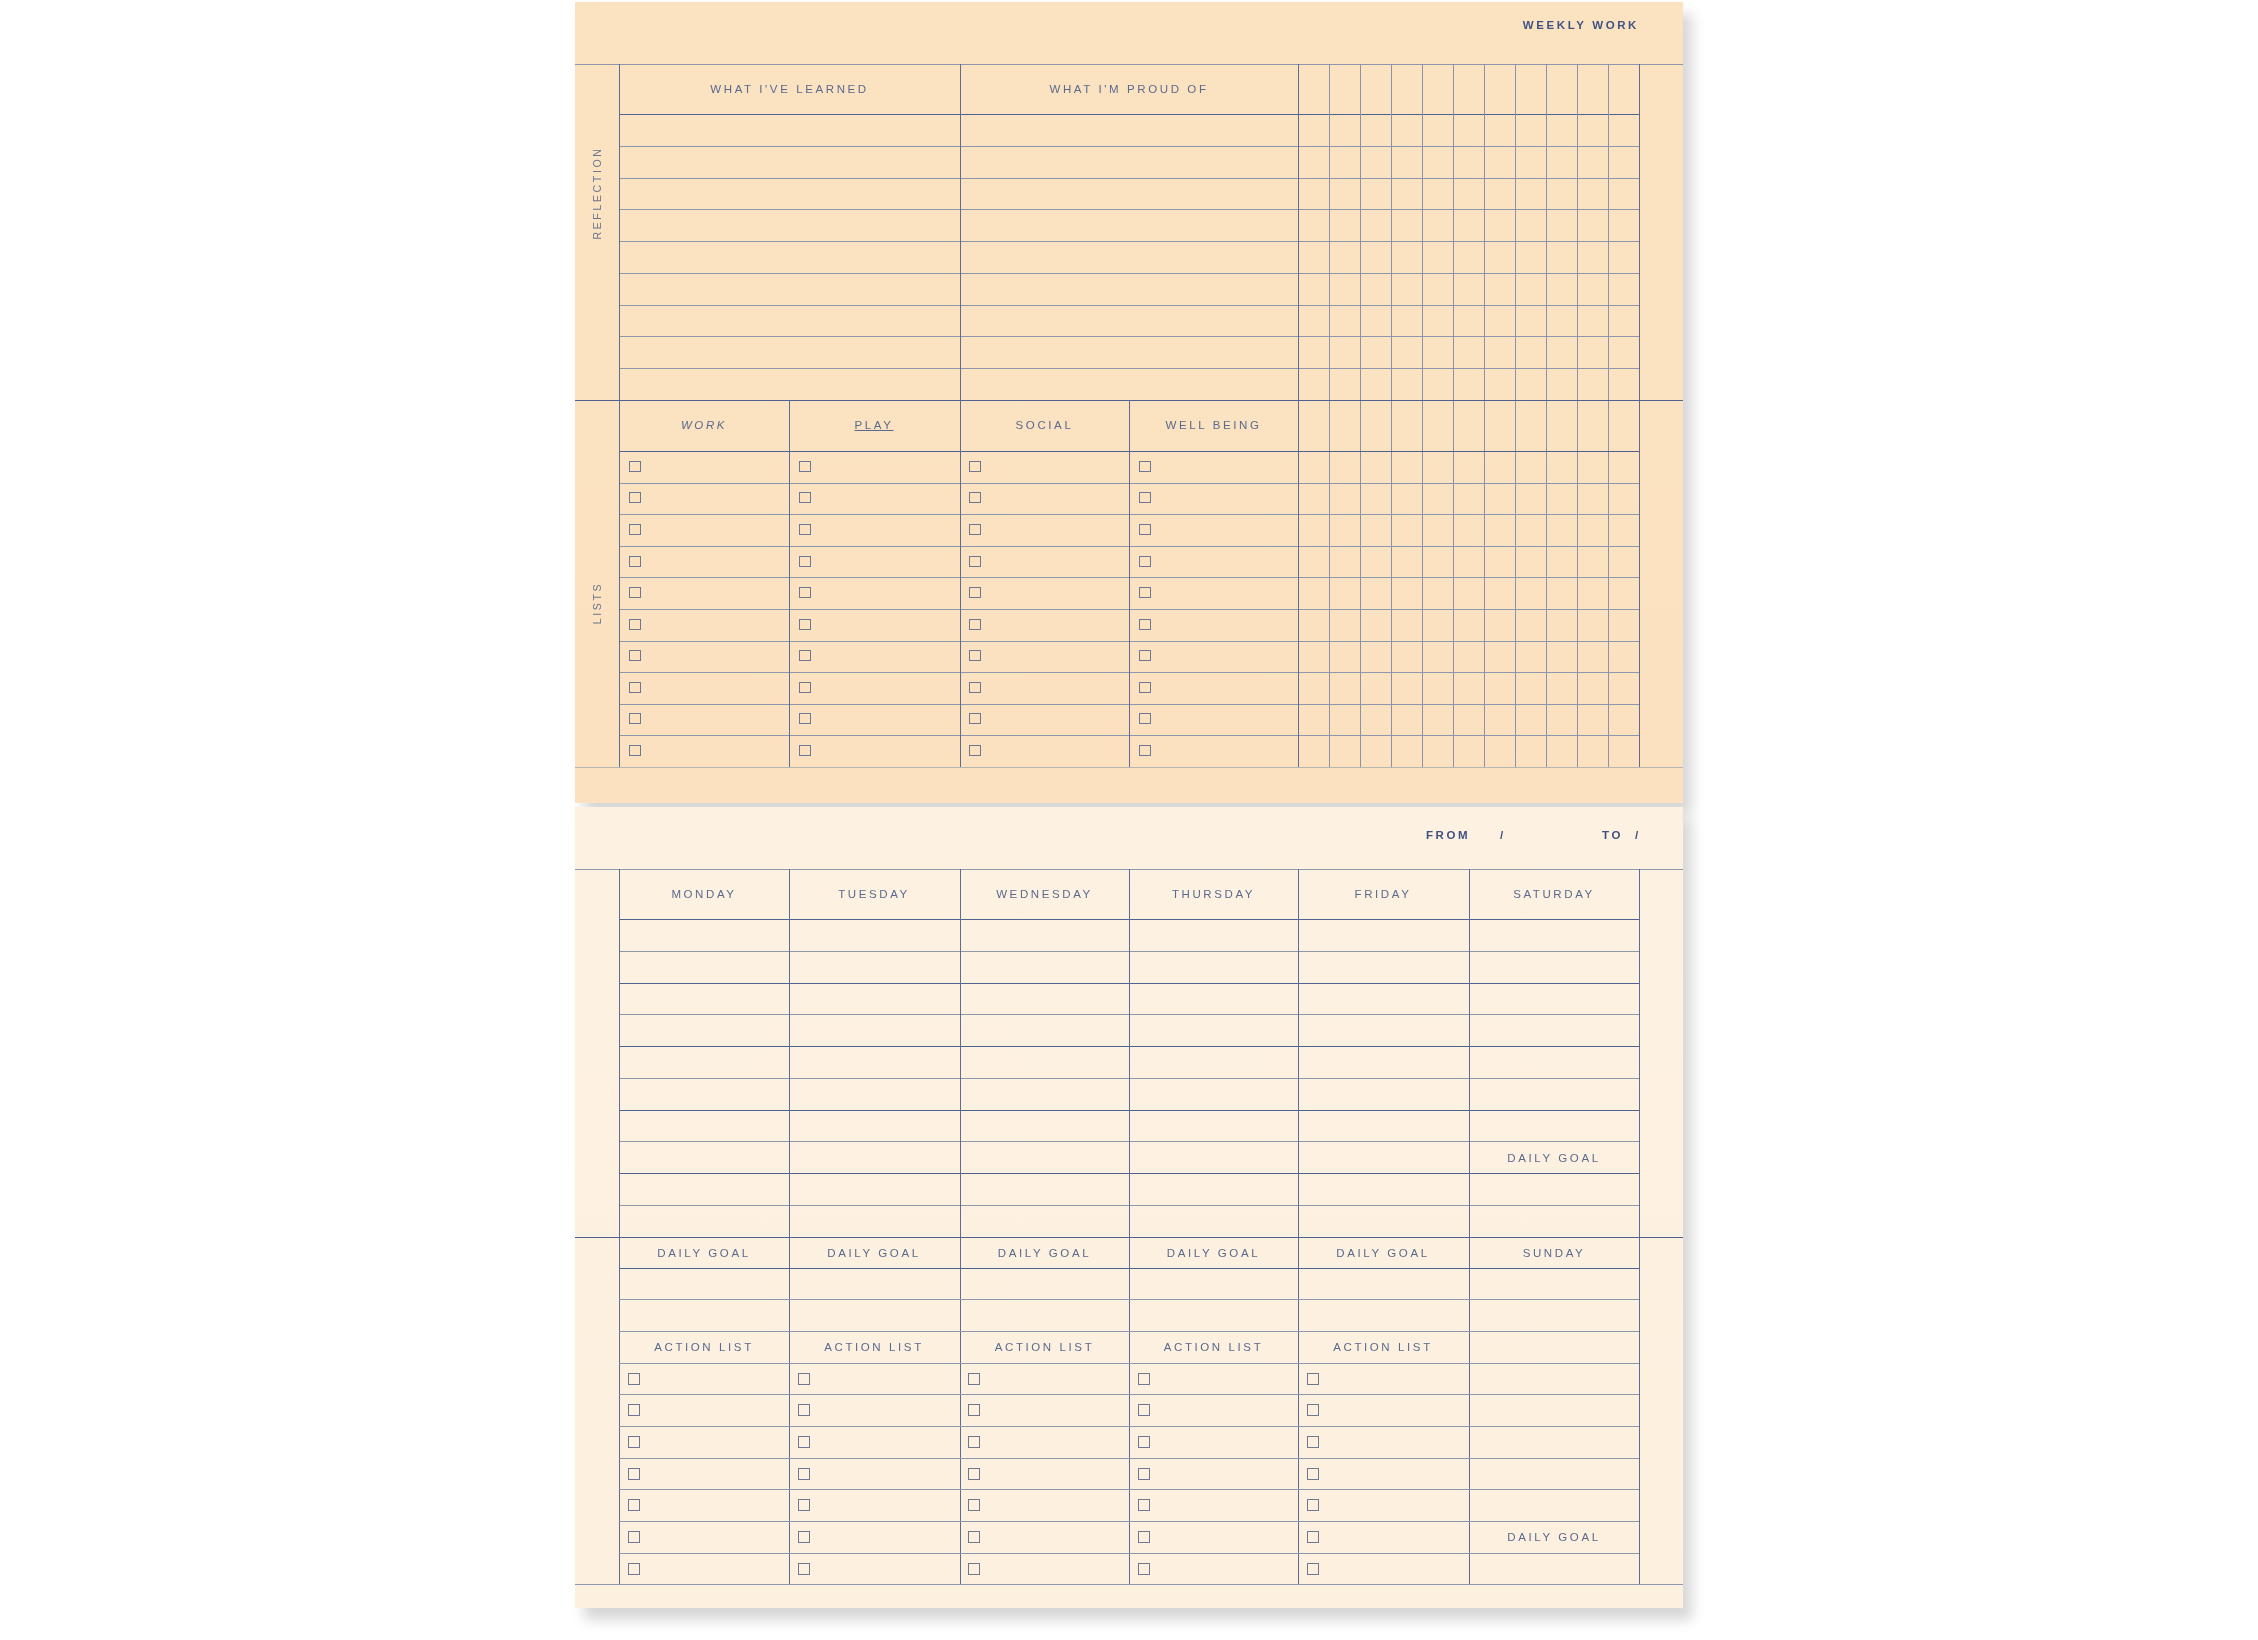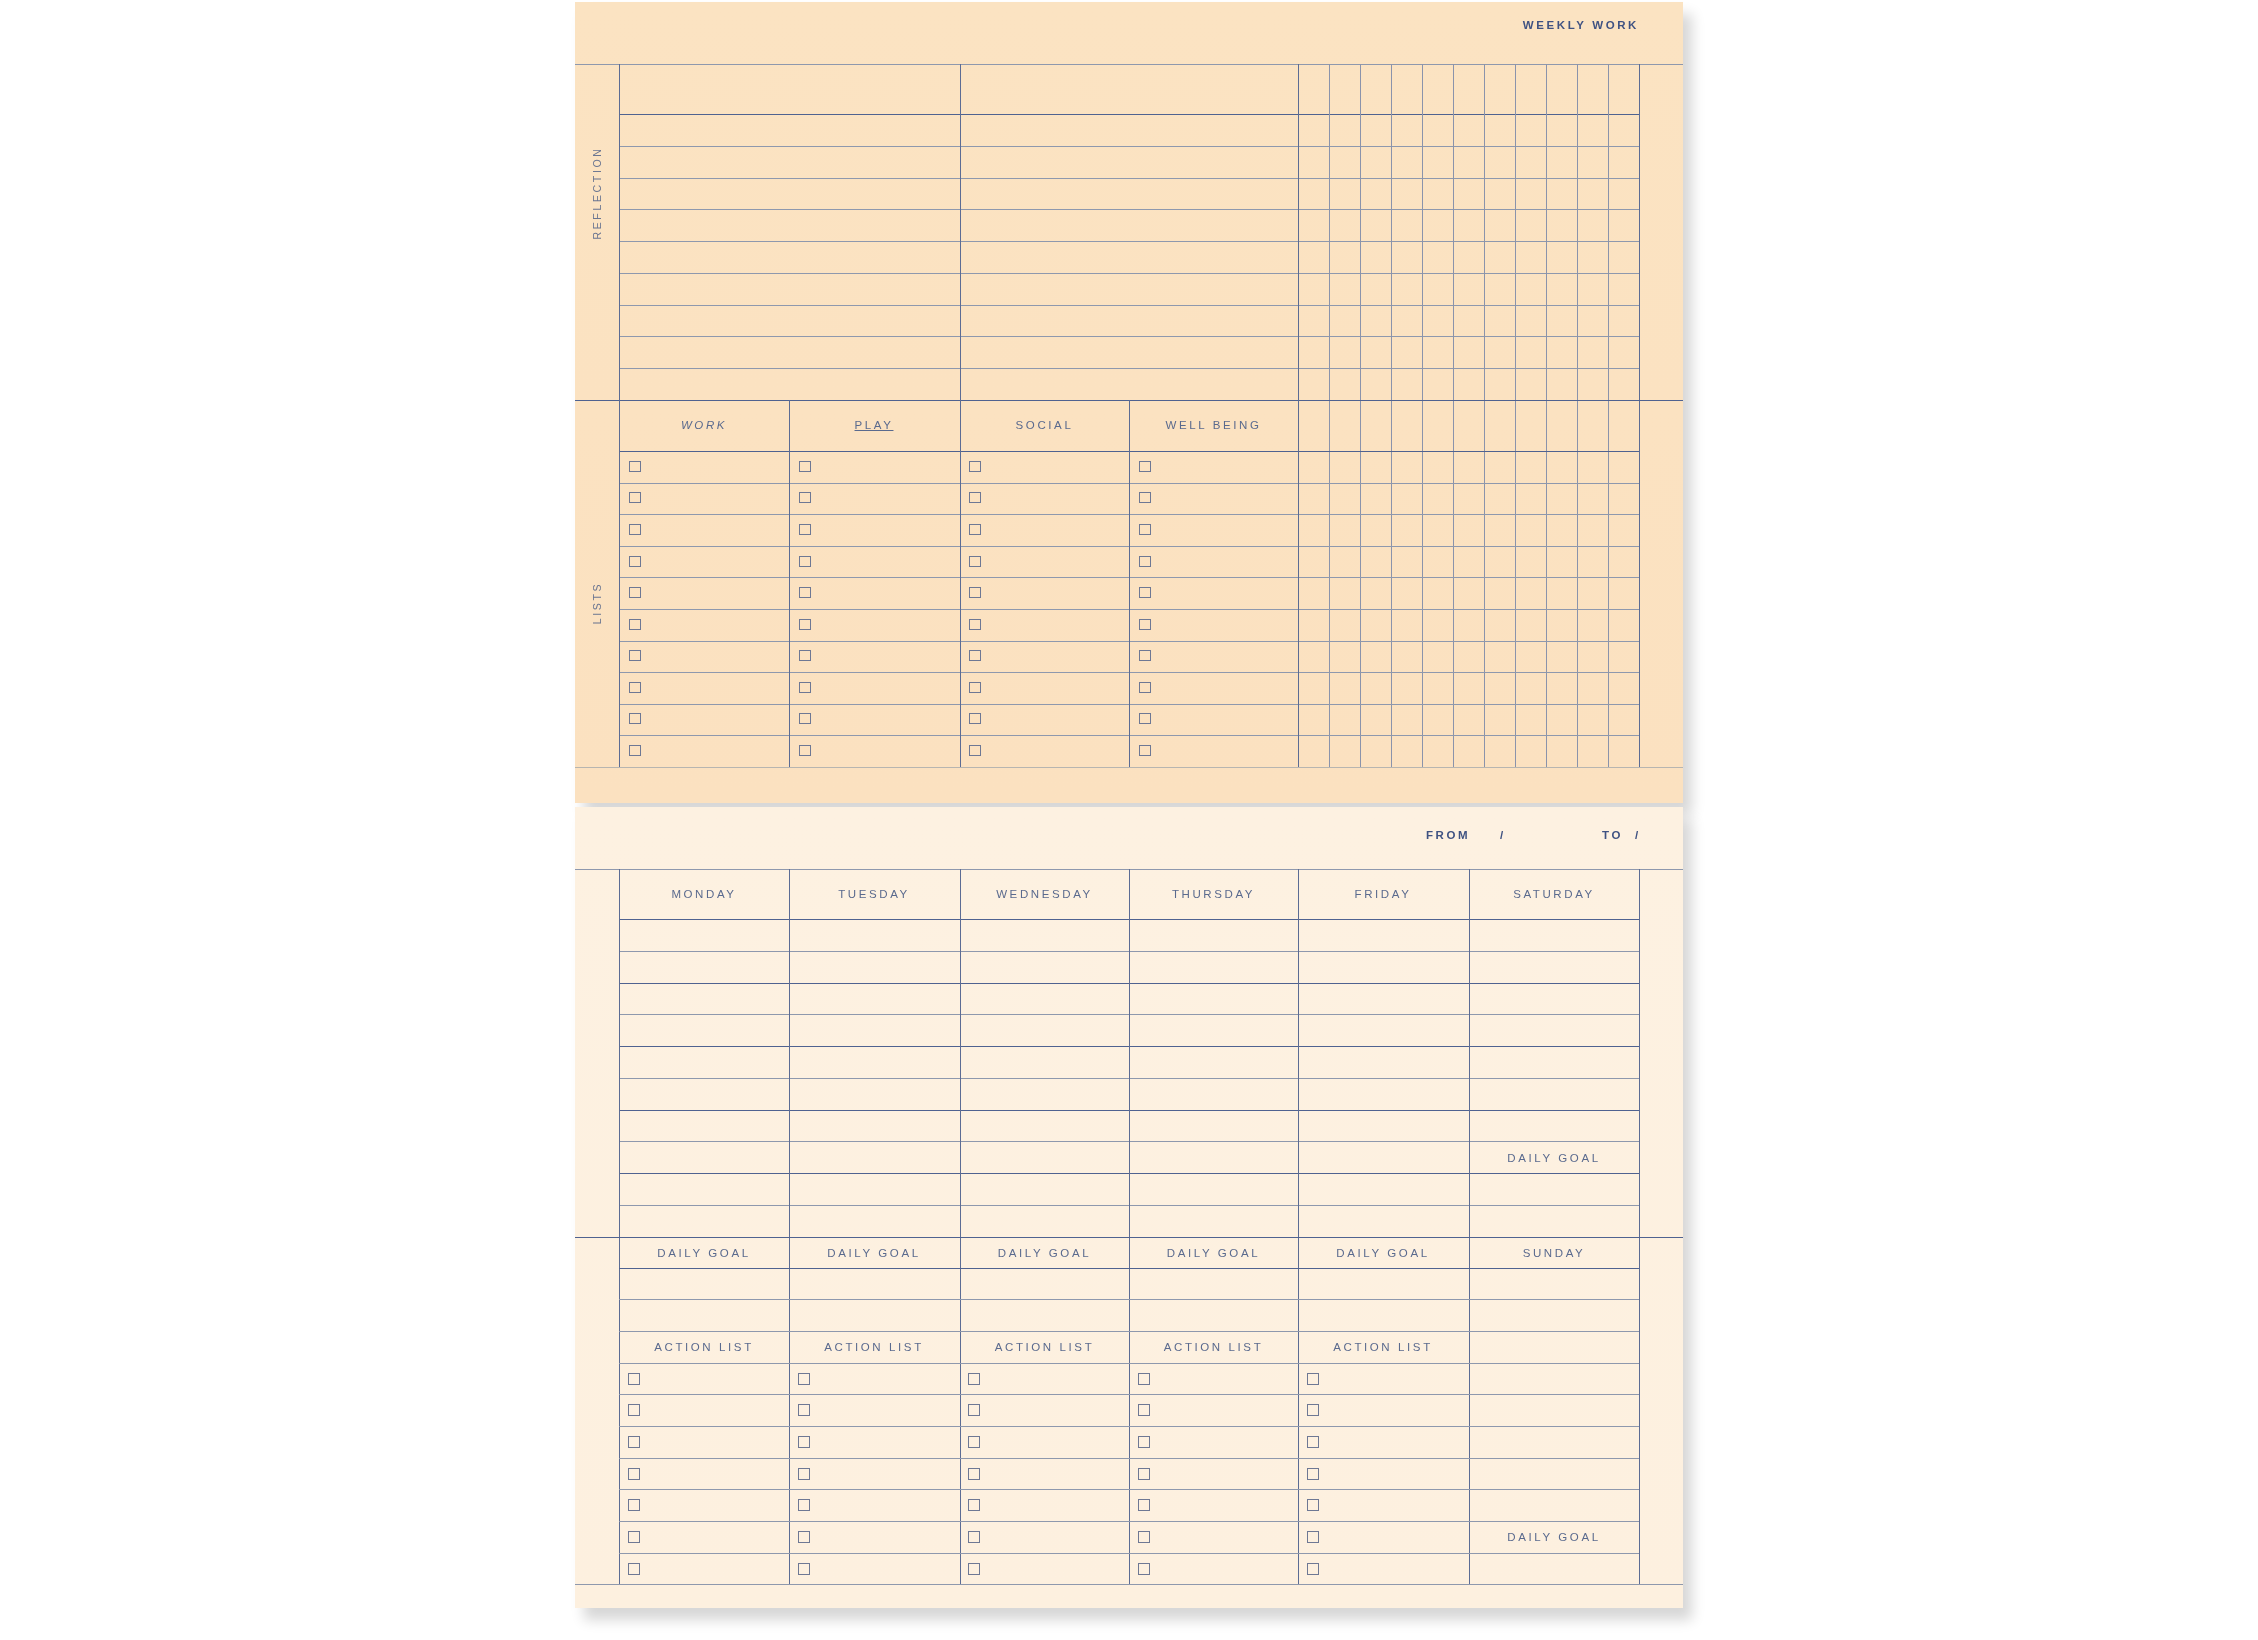--- a/index.html
+++ b/index.html
@@ -44,20 +44,22 @@
 </style>
 </head>
 <body>
 
 <div id="page1" class="page">
   <div class="title" style="right:44px; top:17px;">WEEKLY WORK</div>
 
   <div class="hl full" style="top:62px;"></div>
 
   <div class="side" style="left:-66px; top:185px;">REFLECTION</div>
+  <div class="label" style="left:44px; top:62px; width:341px; height:50px;">WHAT I'VE LEARNED</div>
+  <div class="label" style="left:385px; top:62px; width:338px; height:50px;">WHAT I'M PROUD OF</div>
   <div id="refl-lines">
       <div class="hl dark" style="left:44px;top:112px;width:1020px;"></div>
       <div class="hl" style="left:44px;top:144px;width:1020px;"></div>
       <div class="hl" style="left:44px;top:176px;width:1020px;"></div>
       <div class="hl" style="left:44px;top:207px;width:1020px;"></div>
       <div class="hl" style="left:44px;top:239px;width:1020px;"></div>
       <div class="hl" style="left:44px;top:271px;width:1020px;"></div>
       <div class="hl" style="left:44px;top:303px;width:1020px;"></div>
       <div class="hl" style="left:44px;top:334px;width:1020px;"></div>
       <div class="hl" style="left:44px;top:366px;width:1020px;"></div>

